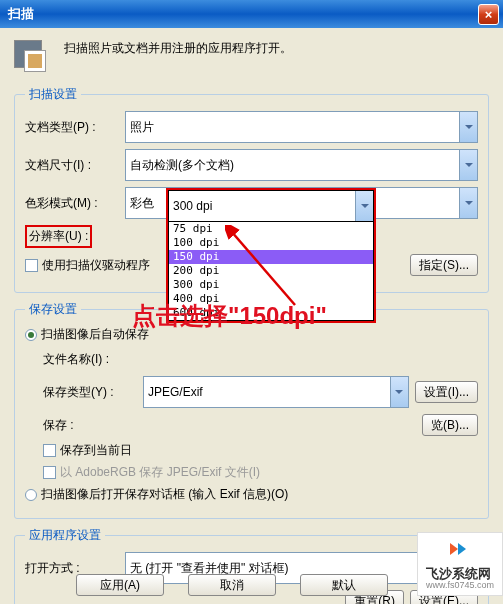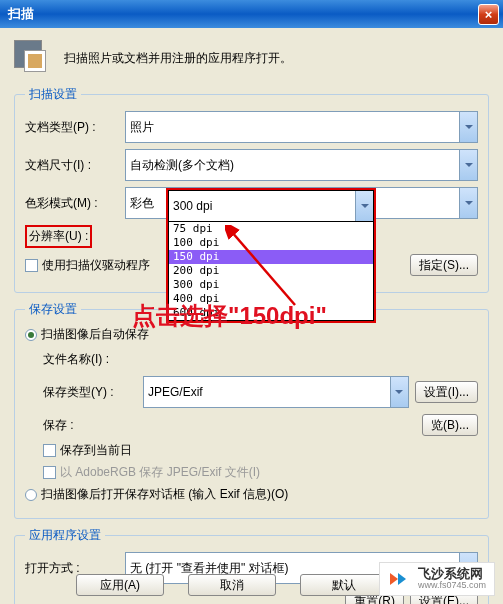--- a/index.html
+++ b/index.html
@@ -4,21 +4,21 @@
 <style>
 * { box-sizing: border-box; margin: 0; padding: 0; font-family: "Microsoft YaHei", SimSun, Arial, sans-serif; font-size: 12px; }
 body { background: #ece9d8; width: 503px; height: 604px; position: relative; }
 
 .titlebar { height: 28px; background: linear-gradient(to bottom, #3c8cde 0%, #0a5bc4 50%, #3c8cde 100%); display: flex; align-items: center; padding: 0 4px 0 8px; }
 .titlebar-title { color: #fff; font-weight: bold; font-size: 13px; flex: 1; }
 .close-btn { width: 21px; height: 21px; background: linear-gradient(to bottom, #f5a089 0%, #d13e18 50%, #b02b0a 100%); border: 1px solid #fff; border-radius: 3px; color: #fff; display: flex; align-items: center; justify-content: center; font-weight: bold; font-size: 13px; cursor: pointer; }
 
 .content { padding: 12px 14px 8px 14px; }
 
-.header-row { display: flex; align-items: center; margin-bottom: 10px; }
+.header-row { display: flex; align-items: flex-start; margin-bottom: 10px; }
 .header-icon { width: 40px; height: 36px; margin-right: 10px; position: relative; }
 .header-icon-back { position: absolute; left: 0; top: 0; width: 28px; height: 28px; background: #6a7a8a; border: 1px solid #888; }
 .header-icon-front { position: absolute; left: 10px; top: 10px; width: 22px; height: 22px; background: #fff; border: 1px solid #999; }
 .header-icon-front::after { content: ""; position: absolute; left: 3px; top: 3px; width: 14px; height: 14px; background: #d8a860; }
 .header-text { font-size: 12px; }
 
 fieldset { border: 1px solid #b8cfe5; border-radius: 3px; margin-bottom: 8px; padding: 8px 10px 10px 10px; }
 legend { color: #0a5bc4; padding: 0 4px; font-size: 12px; }
 
 .row { display: flex; align-items: center; margin-bottom: 6px; min-height: 22px; }
@@ -42,21 +42,21 @@
 .indent { margin-left: 18px; }
 .sub-row { display: flex; align-items: center; margin-bottom: 5px; }
 
 .annotation { position: absolute; left: 132px; top: 300px; color: #e01020; font-size: 24px; font-weight: bold; z-index: 20; pointer-events: none; }
 .arrow-svg { position: absolute; left: 225px; top: 225px; z-index: 15; pointer-events: none; }
 
 .bottom-row { display: flex; align-items: center; padding: 4px 14px; }
 .bottom-btns { position: absolute; bottom: 8px; left: 70px; display: flex; gap: 18px; }
 .bottom-btns .btn { width: 88px; justify-content: center; }
 
-.watermark { position: absolute; right: 8px; bottom: 8px; background: #fff; padding: 4px 8px; display: flex; align-items: center; gap: 6px; border: 1px solid #ddd; z-index: 30; }
+.watermark { position: absolute; right: 0; bottom: 8px; background: #fff; padding: 4px 8px; display: flex; align-items: center; gap: 6px; border: 1px solid #ddd; z-index: 30; flex-direction: column; }
 .wm-icon { width: 24px; height: 24px; position: relative; }
 .wm-tri { position: absolute; left: 2px; top: 6px; border-left: 8px solid #f05a28; border-top: 6px solid transparent; border-bottom: 6px solid transparent; }
 .wm-tri2 { position: absolute; left: 10px; top: 6px; border-left: 8px solid #1a8fd1; border-top: 6px solid transparent; border-bottom: 6px solid transparent; }
 .wm-text { display: flex; flex-direction: column; line-height: 1.1; }
 .wm-line1 { font-size: 13px; font-weight: bold; color: #333; }
 .wm-line2 { font-size: 9px; color: #888; }
 
 .disabled { color: #999; }
 </style>
 </head>

